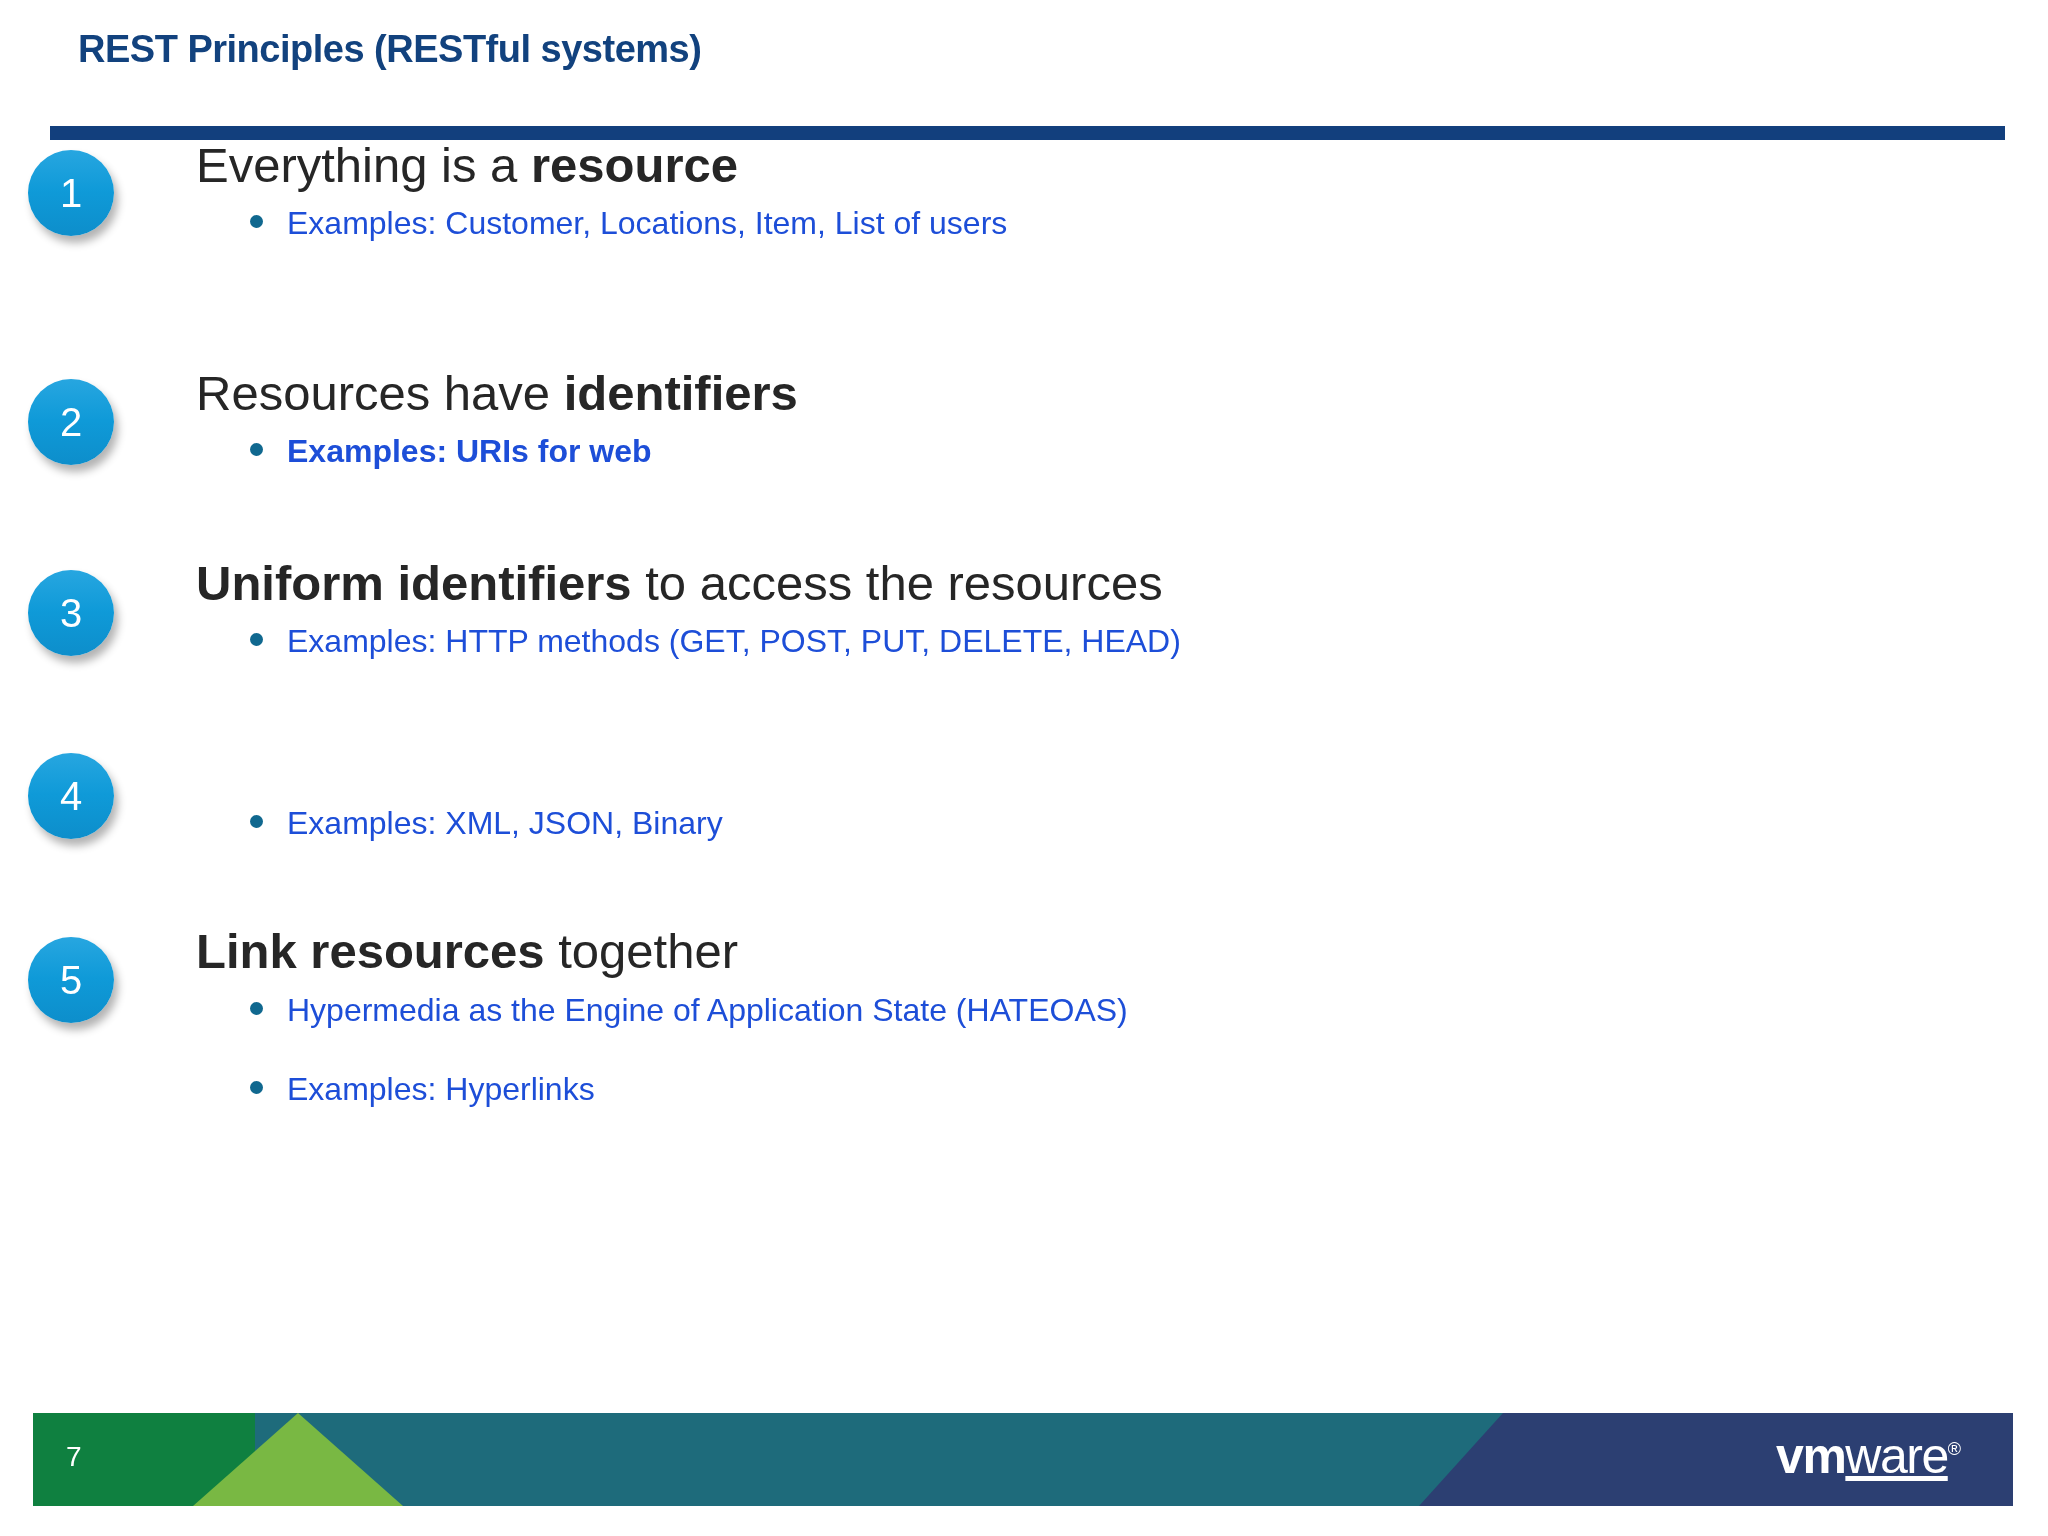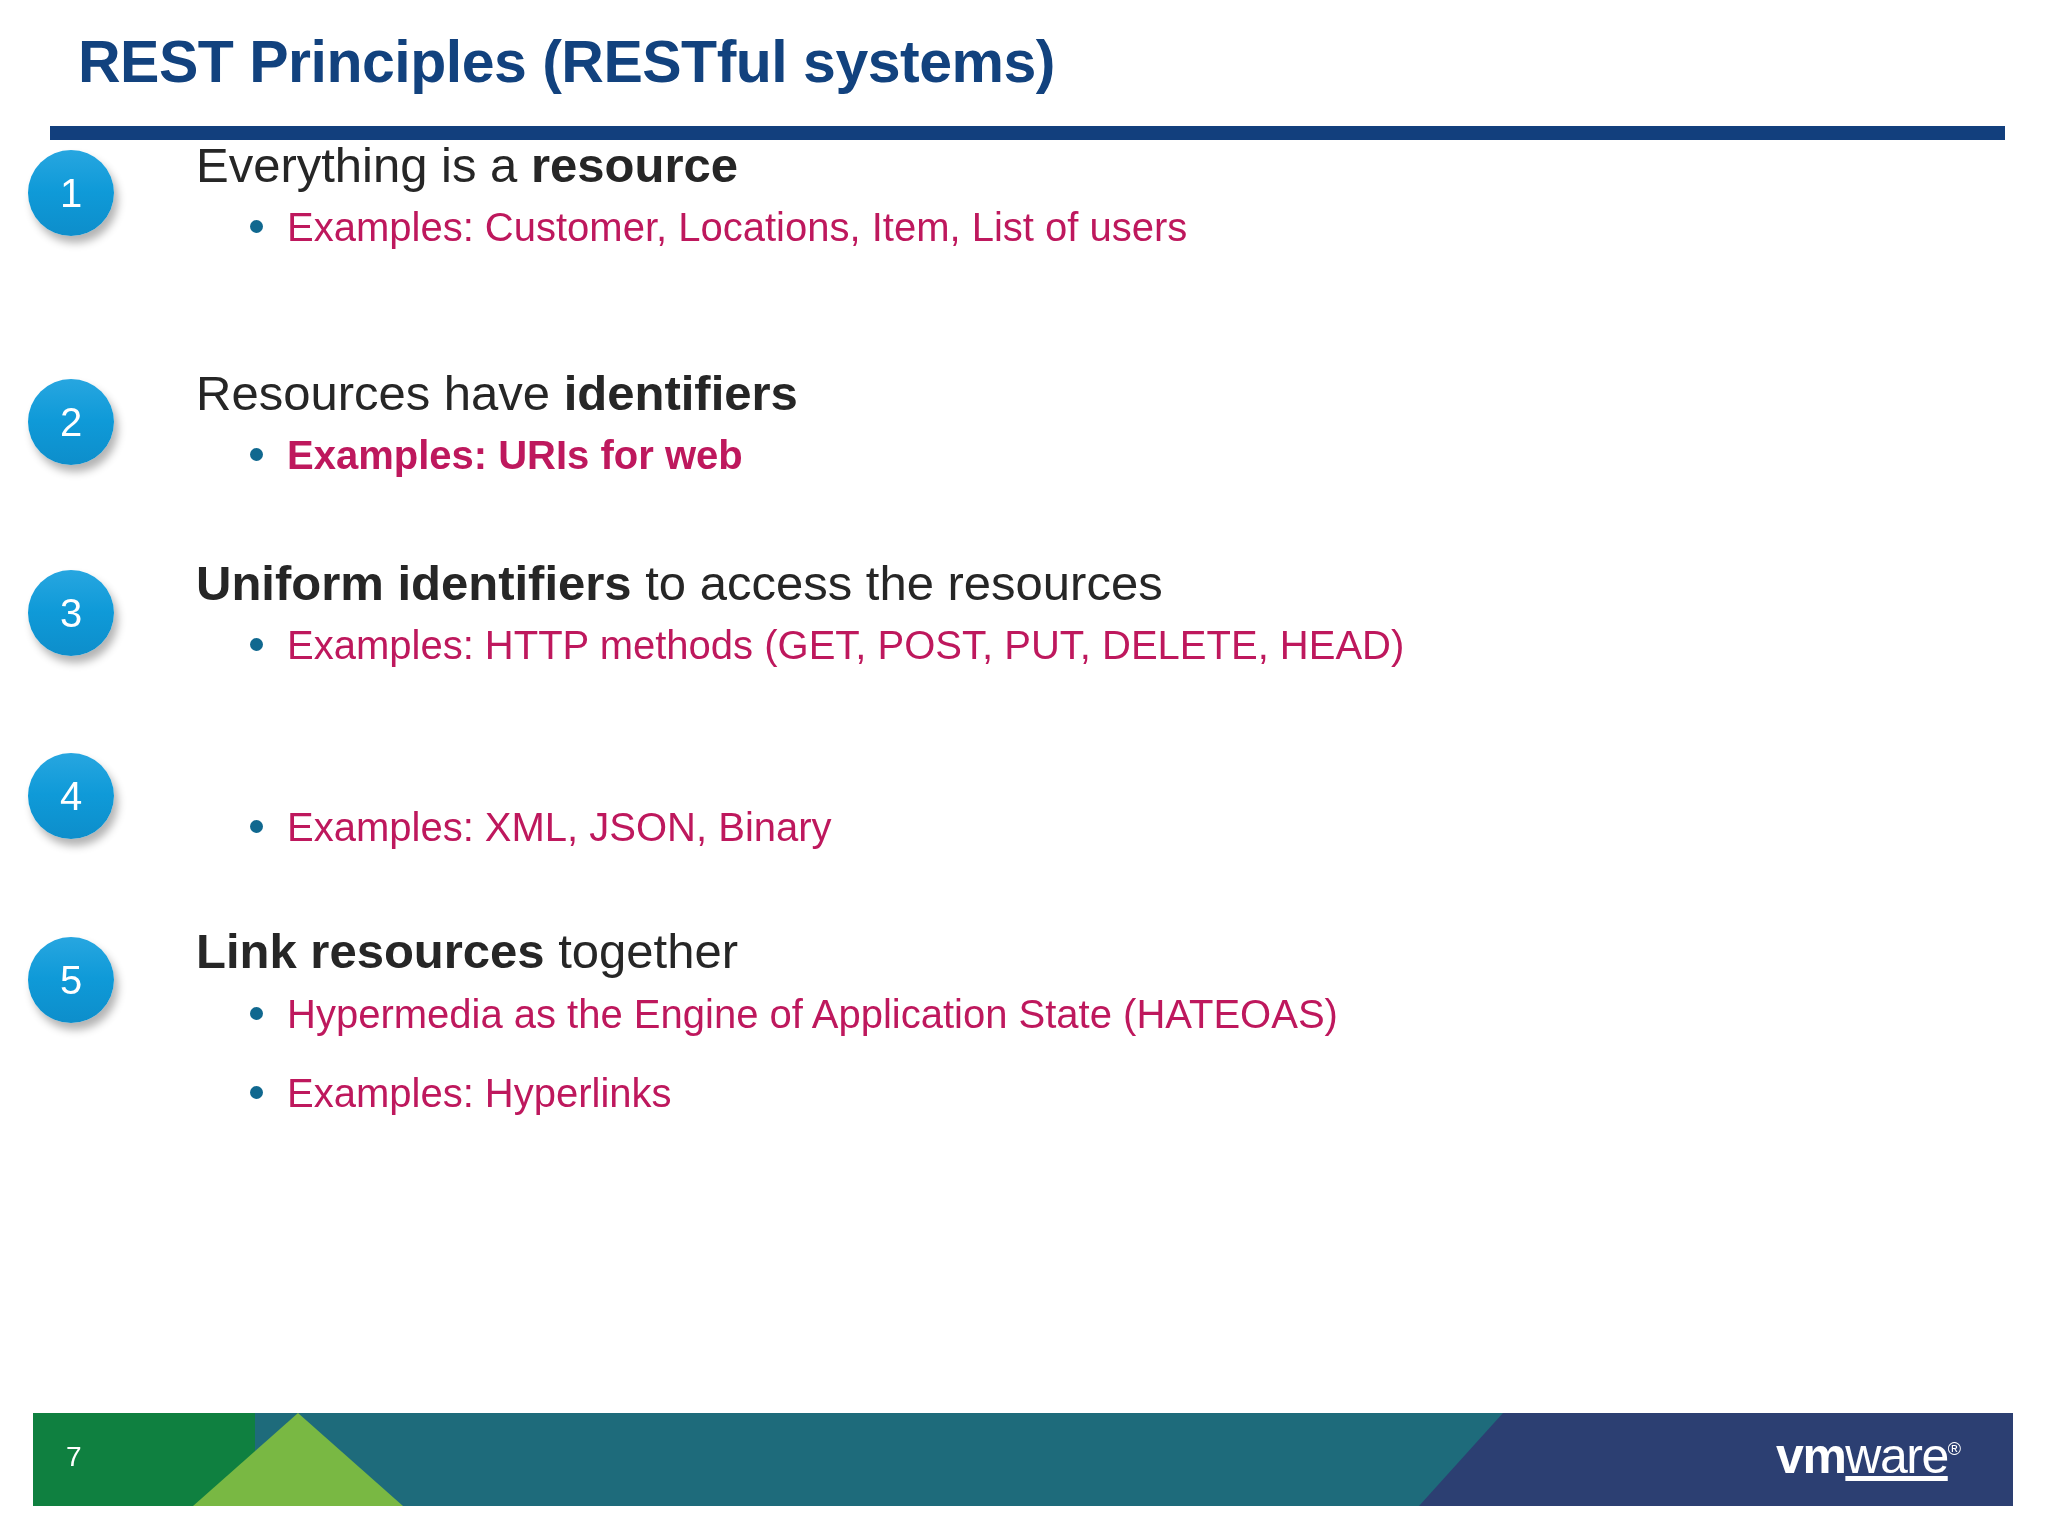--- a/index.html
+++ b/index.html
@@ -14,21 +14,21 @@
     overflow: hidden;
     font-family: "Liberation Sans", sans-serif;
     -webkit-font-smoothing: antialiased;
   }
 
   
   .slide-title {
     position: absolute;
     left: 78px;
     top: 28px;
-    font-size: 59px;
+    font-size: 38px;
     font-weight: bold;
     color: #12427e;
     letter-spacing: -0.5px;
     white-space: nowrap;
   }
   .title-rule {
     position: absolute;
     left: 50px;
     top: 126px;
     width: 1955px;
@@ -67,22 +67,22 @@
     color: #262626;
     white-space: nowrap;
   }
   .headline .em {
     font-weight: bold;
     text-underline-offset: 6px;
   }
   .subline {
     position: absolute;
     left: 250px;
-    font-size: 40px;
-    color: #be185d;
+    font-size: 32px;
+    color: #1d4ed8;
     white-space: nowrap;
   }
   .subline .dot {
     display: inline-block;
     width: 13px;
     height: 13px;
     border-radius: 50%;
     background: #10688f;
     vertical-align: middle;
     margin-right: 24px;

